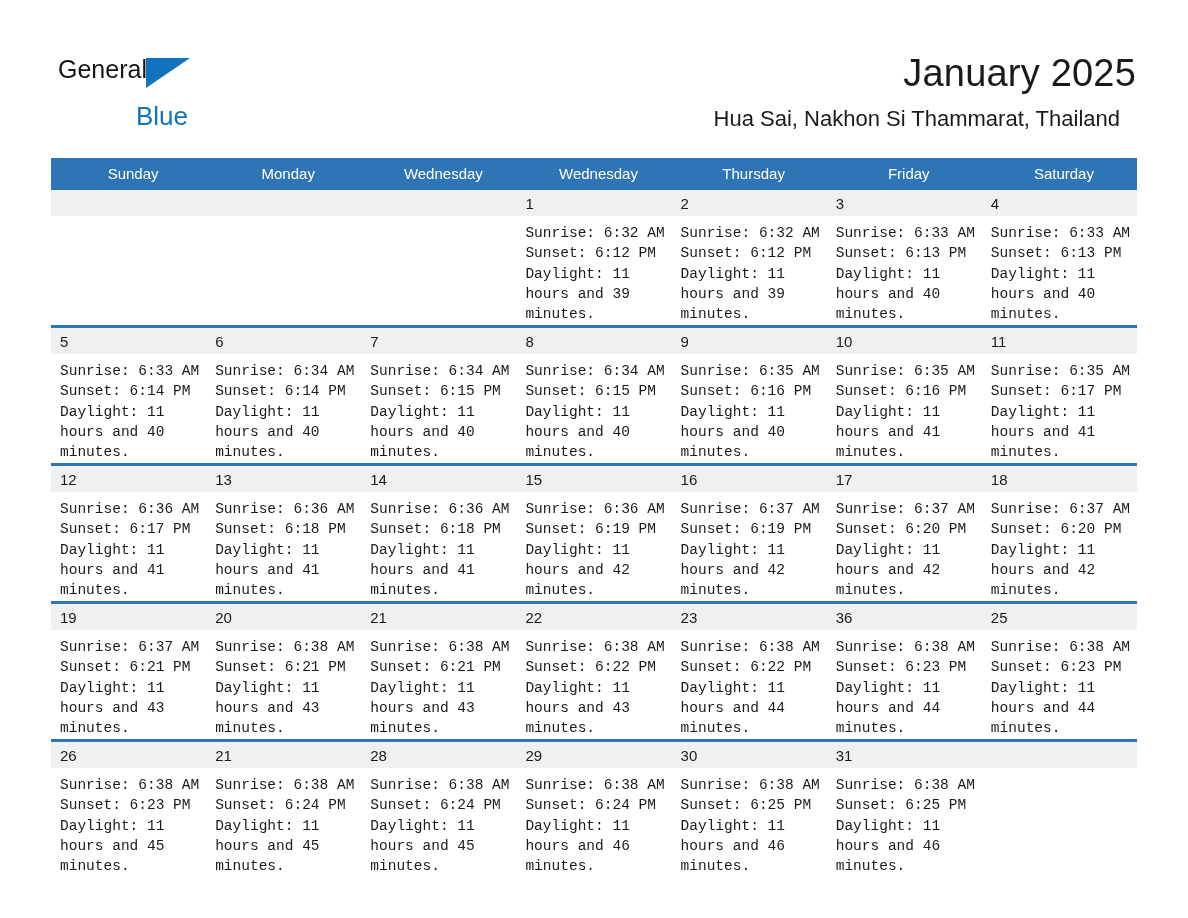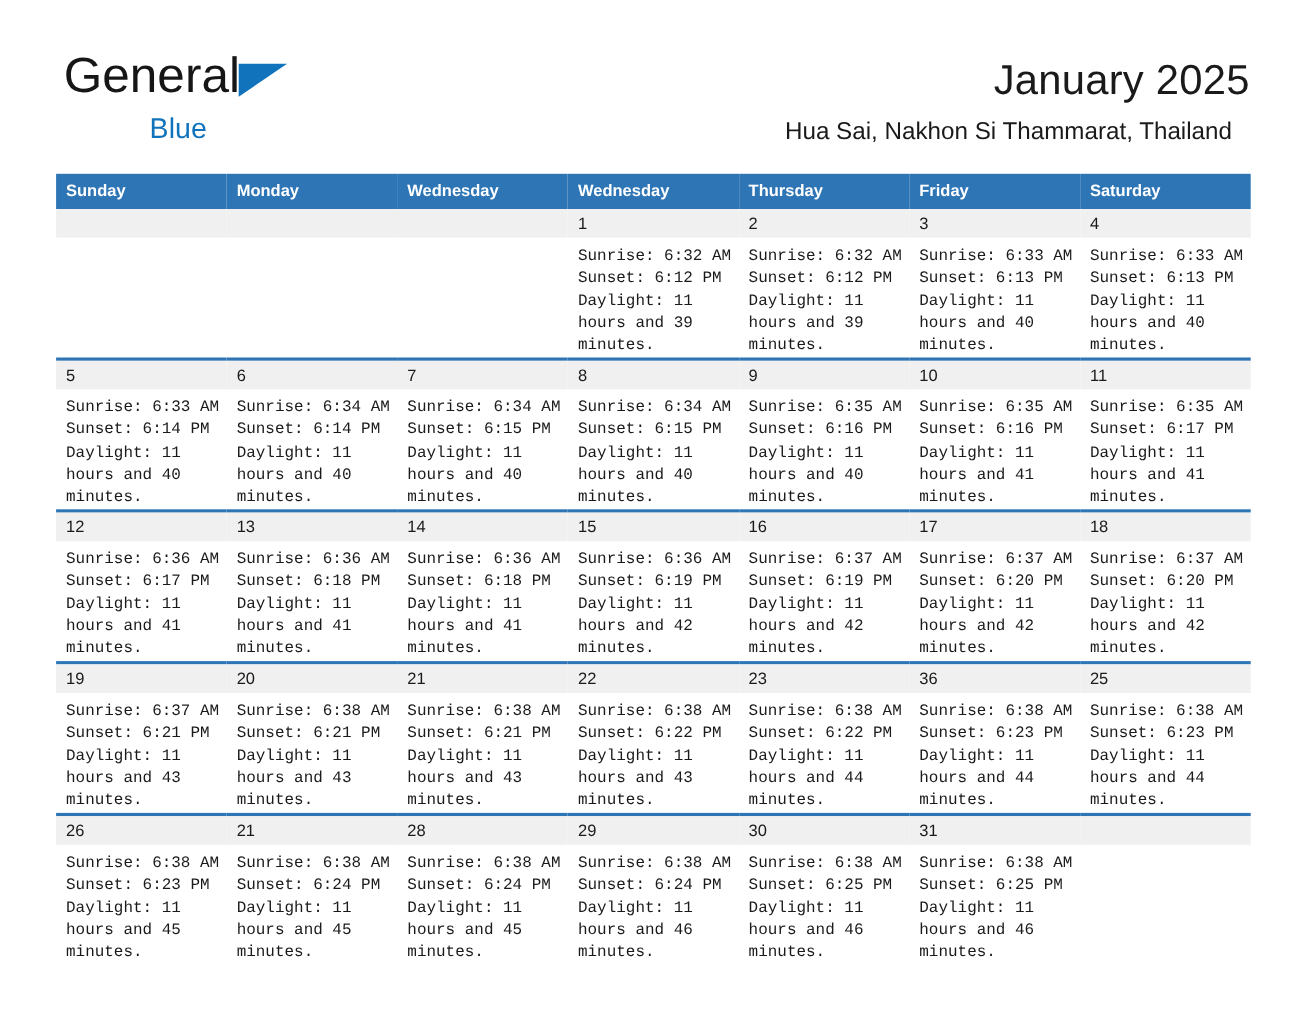--- a/index.html
+++ b/index.html
@@ -30,21 +30,21 @@
     width: 300px;
     height: 80px;
   }
   .brand-top {
     position: relative;
     height: 40px;
     display: block;
     white-space: nowrap;
   }
   .brand-general {
-    font-size: 45px;
+    font-size: 25px;
     color: #161616;
     letter-spacing: 0px;
     font-family: "Liberation Sans", sans-serif;
     line-height: 38px;
   }
   .brand-triangle {
     display: inline-block;
     vertical-align: top;
     margin-left: -1px;
     margin-top: 8px;
@@ -93,22 +93,22 @@
   }
   .cal-table {
     width: 100%;
     border-collapse: collapse;
     table-layout: fixed;
   }
   .cal-table thead th {
     background: #2e75b6;
     color: #ffffff;
     font-size: 15px;
-    font-weight: bold;
-    text-align: left;
+    font-weight: normal;
+    text-align: center;
     padding: 7px 0 8px 9px;
     height: 30px;
     vertical-align: middle;
   }
   .week-row td {
     vertical-align: top;
     padding: 0;
     border-top: 3px solid #2e75b6;
     height: 135px;
   }

